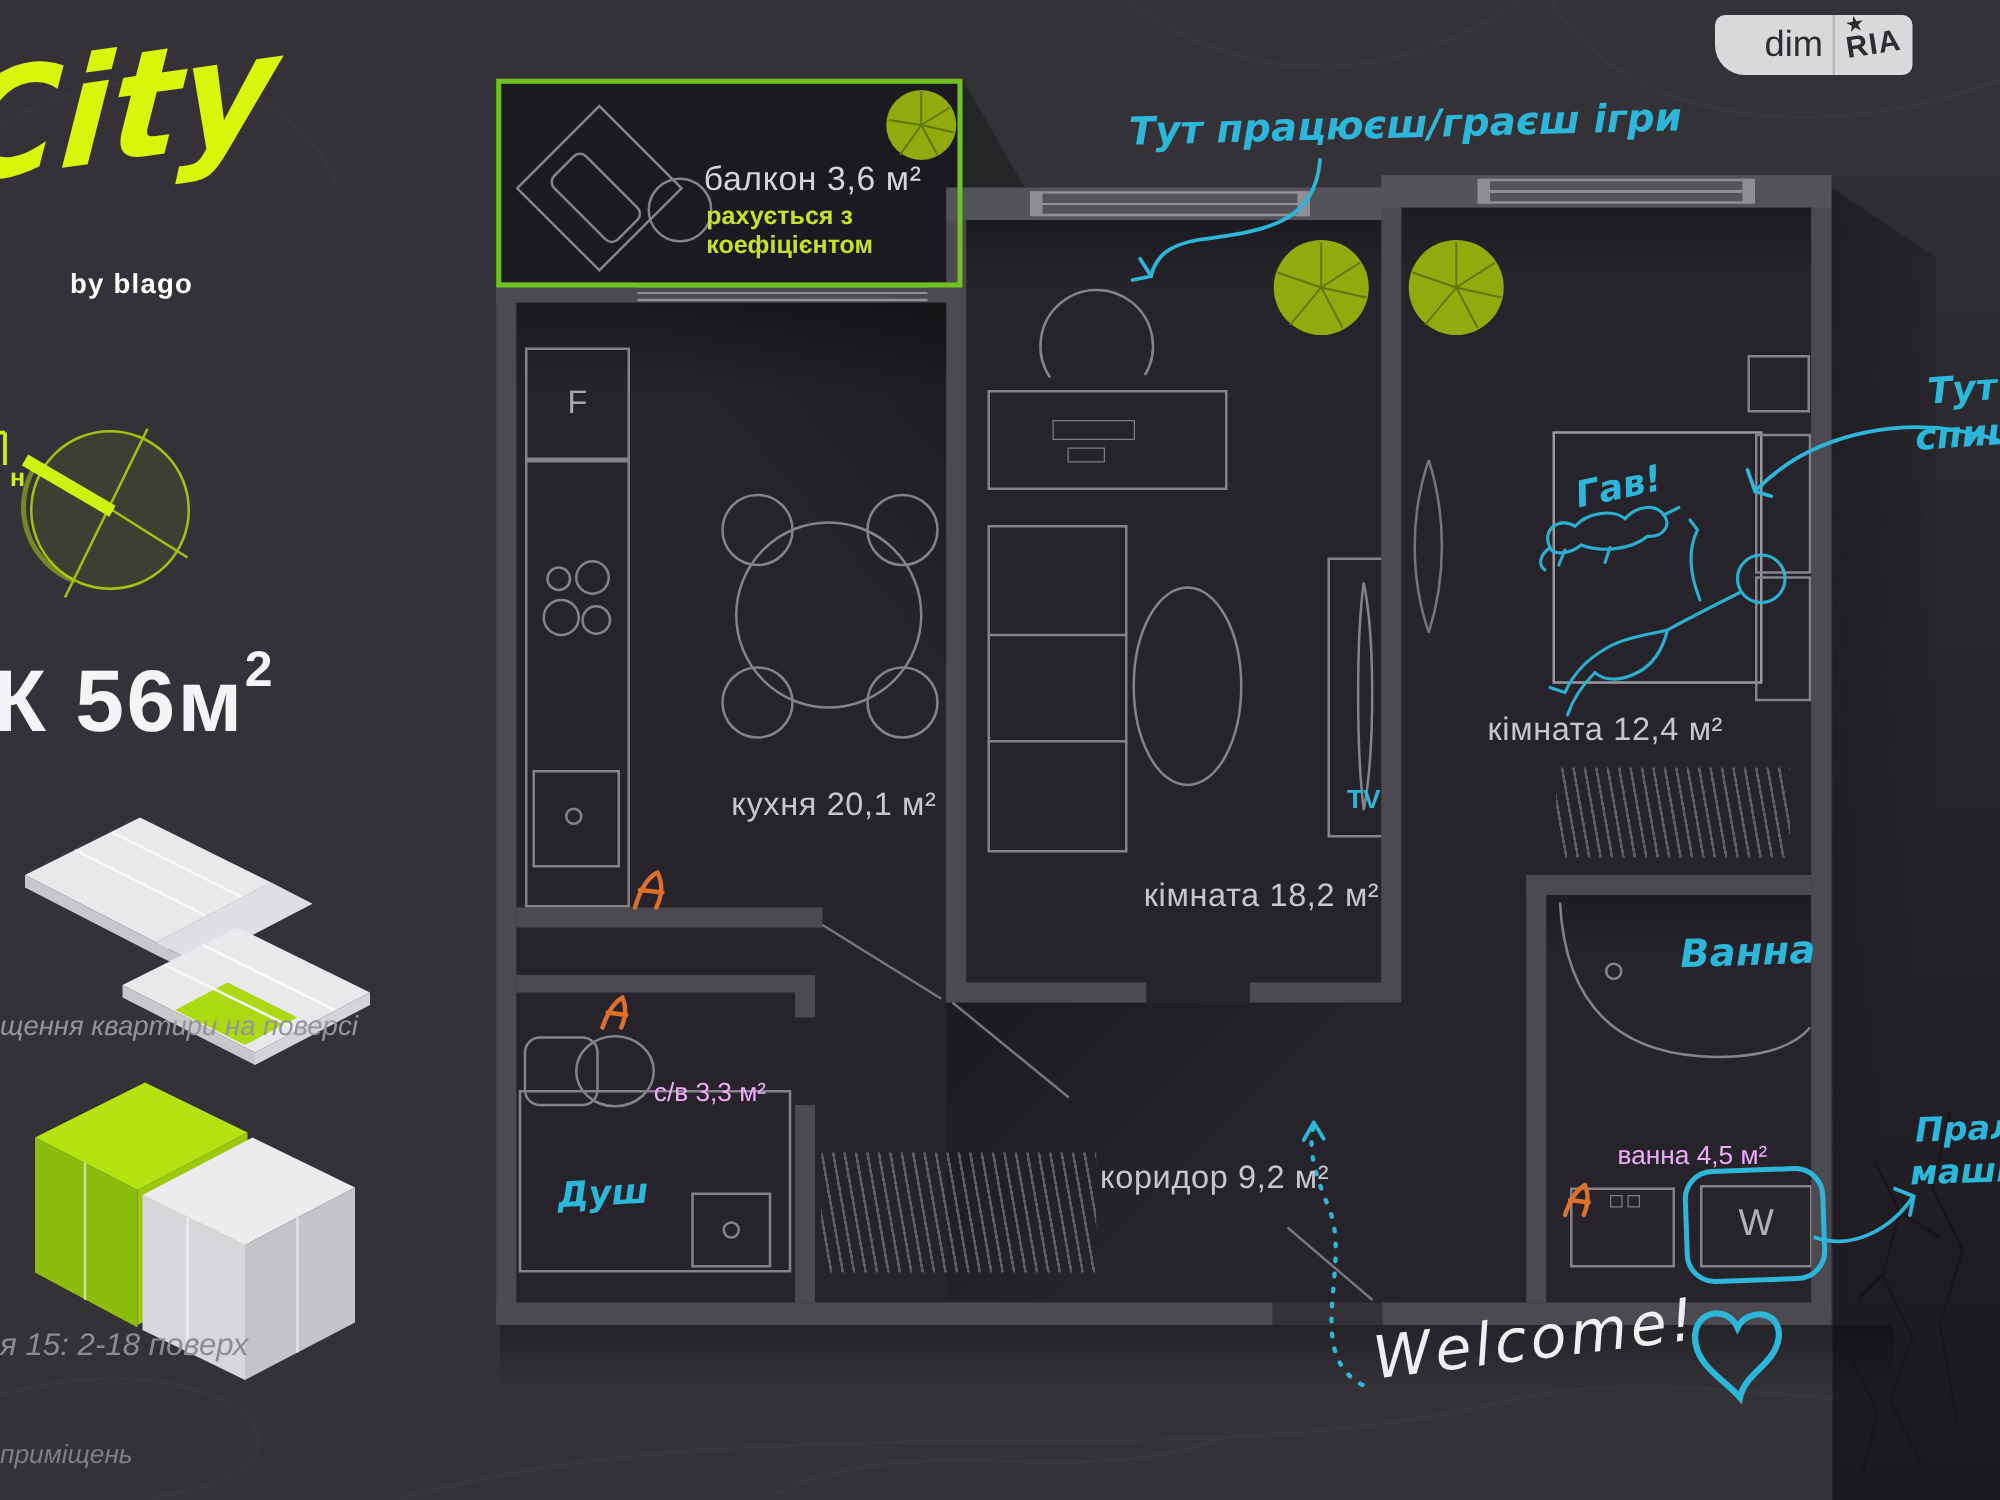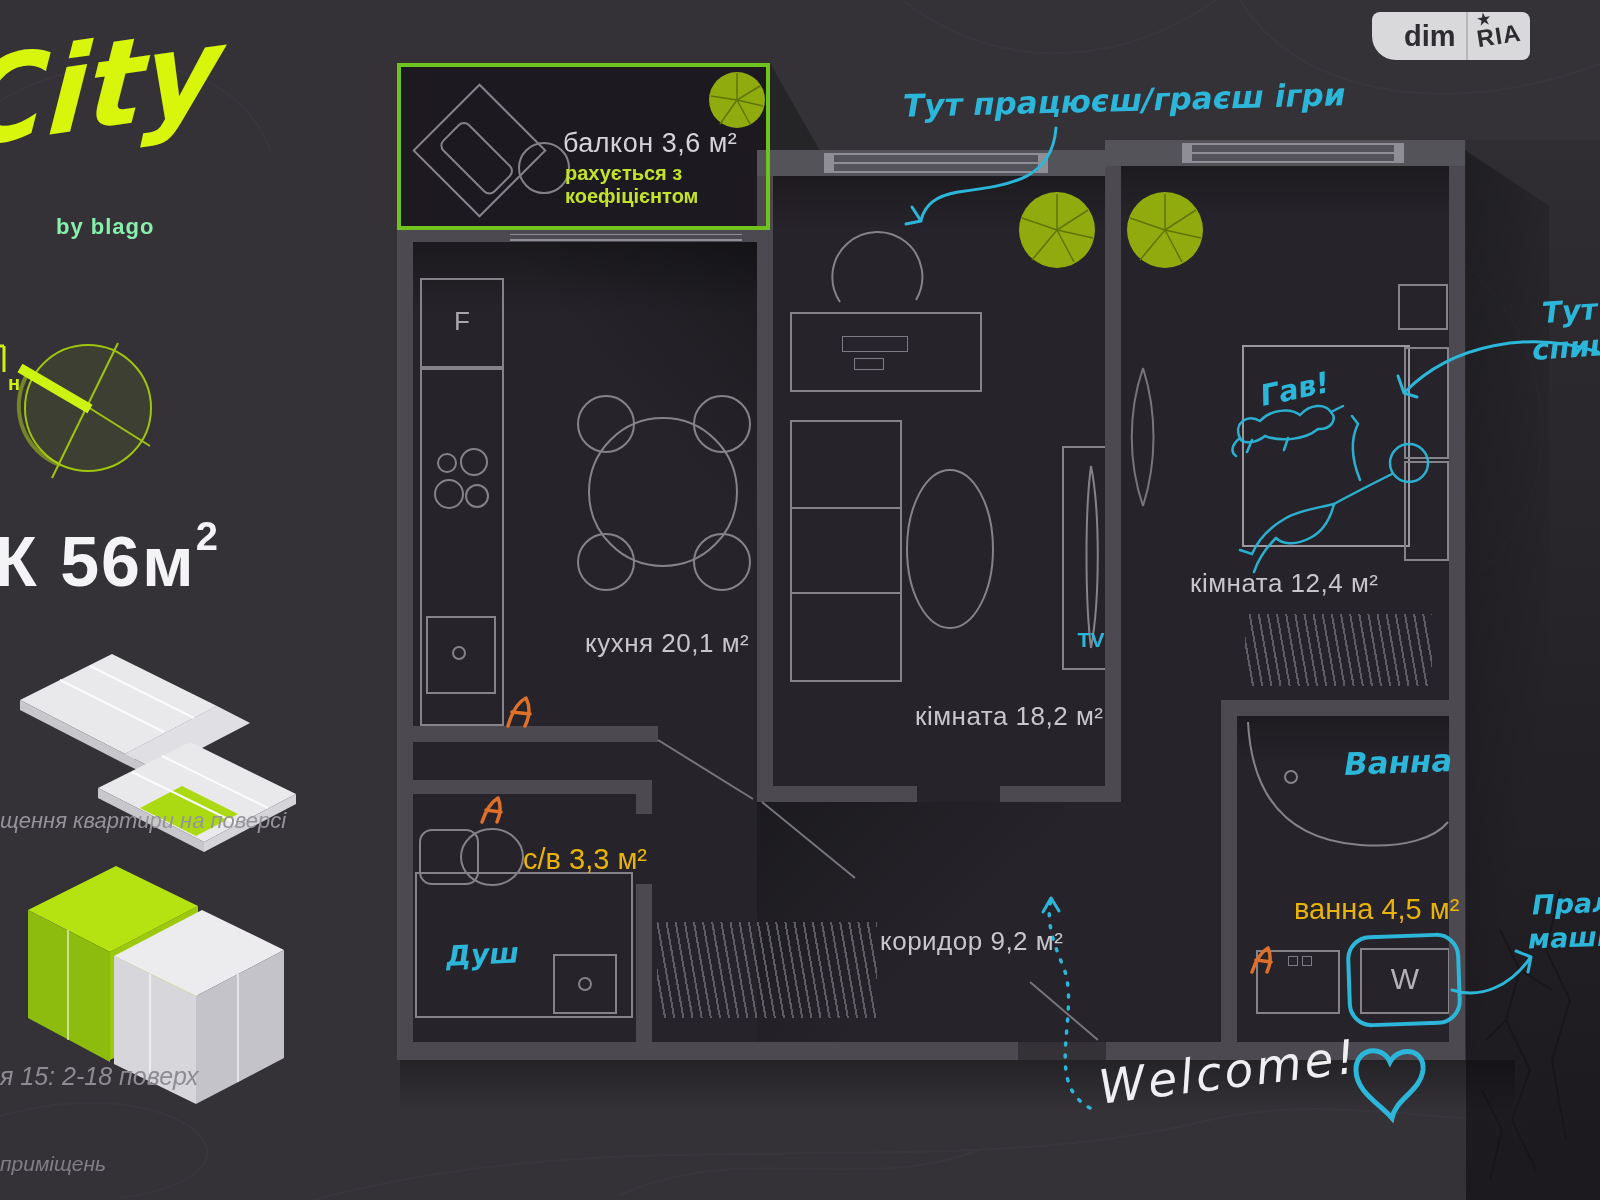--- a/index.html
+++ b/index.html
@@ -6,21 +6,21 @@
   .canvas{position:relative;width:1600px;height:1200px;background:#343237;overflow:hidden;
           font-family:"Liberation Sans",sans-serif;}
   .abs{position:absolute;}
   .floor{background:#26242a;}
   .wall{background:#4c4a50;}
   .wall-light{background:#55535a;}
   .outline{border:2px solid #85838a;background:transparent;box-sizing:border-box;}
   .outline-thin{border:1.5px solid #7d7b83;background:transparent;box-sizing:border-box;}
   .circle{border-radius:50%;}
   .label{color:#c8c6cb;font-size:26px;letter-spacing:.5px;white-space:nowrap;}
-  .label-sm{color:#eab308;font-size:29px;white-space:nowrap;}
+  .label-sm{color:#f0abfc;font-size:21px;white-space:nowrap;margin-top:20px;}
   .hand{color:#2cb7da;font-style:italic;font-weight:bold;white-space:nowrap;
         font-family:"DejaVu Sans",sans-serif;}
   .caption{color:#96949b;white-space:nowrap;font-style:italic;}
   .hatch{background:repeating-linear-gradient(80deg,transparent 0 7px,#716f78 7px 9px);opacity:.75;}
   .win{box-sizing:border-box;border-top:2px solid #8f8d95;border-bottom:2px solid #8f8d95;
        background:linear-gradient(180deg,transparent 44%,#8f8d95 44%,#8f8d95 58%,transparent 58%);}
   .cell-div{background:#85838a;height:2px;}
   sup.big{font-size:40px;vertical-align:36px;}
 </style>
 </head>
@@ -257,25 +257,25 @@
       <g stroke="rgba(255,255,255,.55)" stroke-width="2">
         <line x1="50" y1="84" x2="50" y2="194"></line>
           <line x1="132" y1="128" x2="132" y2="238"></line>
         <line x1="220" y1="128" x2="220" y2="236"></line>
       </g>
     </g>
   </svg>
 
   <div class="abs" style="left:-38px;top:18px;z-index:45;color:#d8f50c;font-size:118px;font-weight:bold;font-style:italic;
               font-family:'DejaVu Sans',sans-serif;transform:rotate(-8deg) skewX(-12deg);">City</div>
-  <div class="abs" style="left:56px;top:214px;z-index:45;color:#86efac;font-size:22px;font-weight:bold;letter-spacing:1px;">by blago</div>
+  <div class="abs" style="left:56px;top:214px;z-index:45;color:#ffffff;font-size:22px;font-weight:bold;letter-spacing:1px;">by blago</div>
 
   <div class="abs" style="left:1372px;top:12px;z-index:45;width:158px;height:48px;background:#d9d8da;
               border-radius:8px 8px 8px 24px;display:flex;align-items:center;">
-    <div style="flex:1;color:#2e2c30;font-size:29px;font-weight:bold;padding-left:32px;">dim</div>
+    <div style="flex:1;text-align:center;color:#2e2c30;font-size:29px;font-weight:normal;padding-left:32px;">dim</div>
     <div style="width:2px;height:48px;background:#b7b6b9;"></div>
     <div style="flex:1;text-align:center;color:#2e2c30;font-size:24px;font-weight:bold;
                 transform:rotate(-9deg);letter-spacing:1px;position:relative;">
       <span>RIA</span>
       <span style="position:absolute;left:12px;top:-14px;font-size:15px;">★</span>
     </div>
   </div>
 
   <div class="abs" style="left:8px;top:372px;z-index:45;color:#cdf312;font-size:20px;font-weight:bold;">н</div>
   <div class="abs" style="left:-6px;top:514px;z-index:45;color:#f4f3f5;font-size:70px;font-weight:bold;letter-spacing:2px;white-space:nowrap;">

